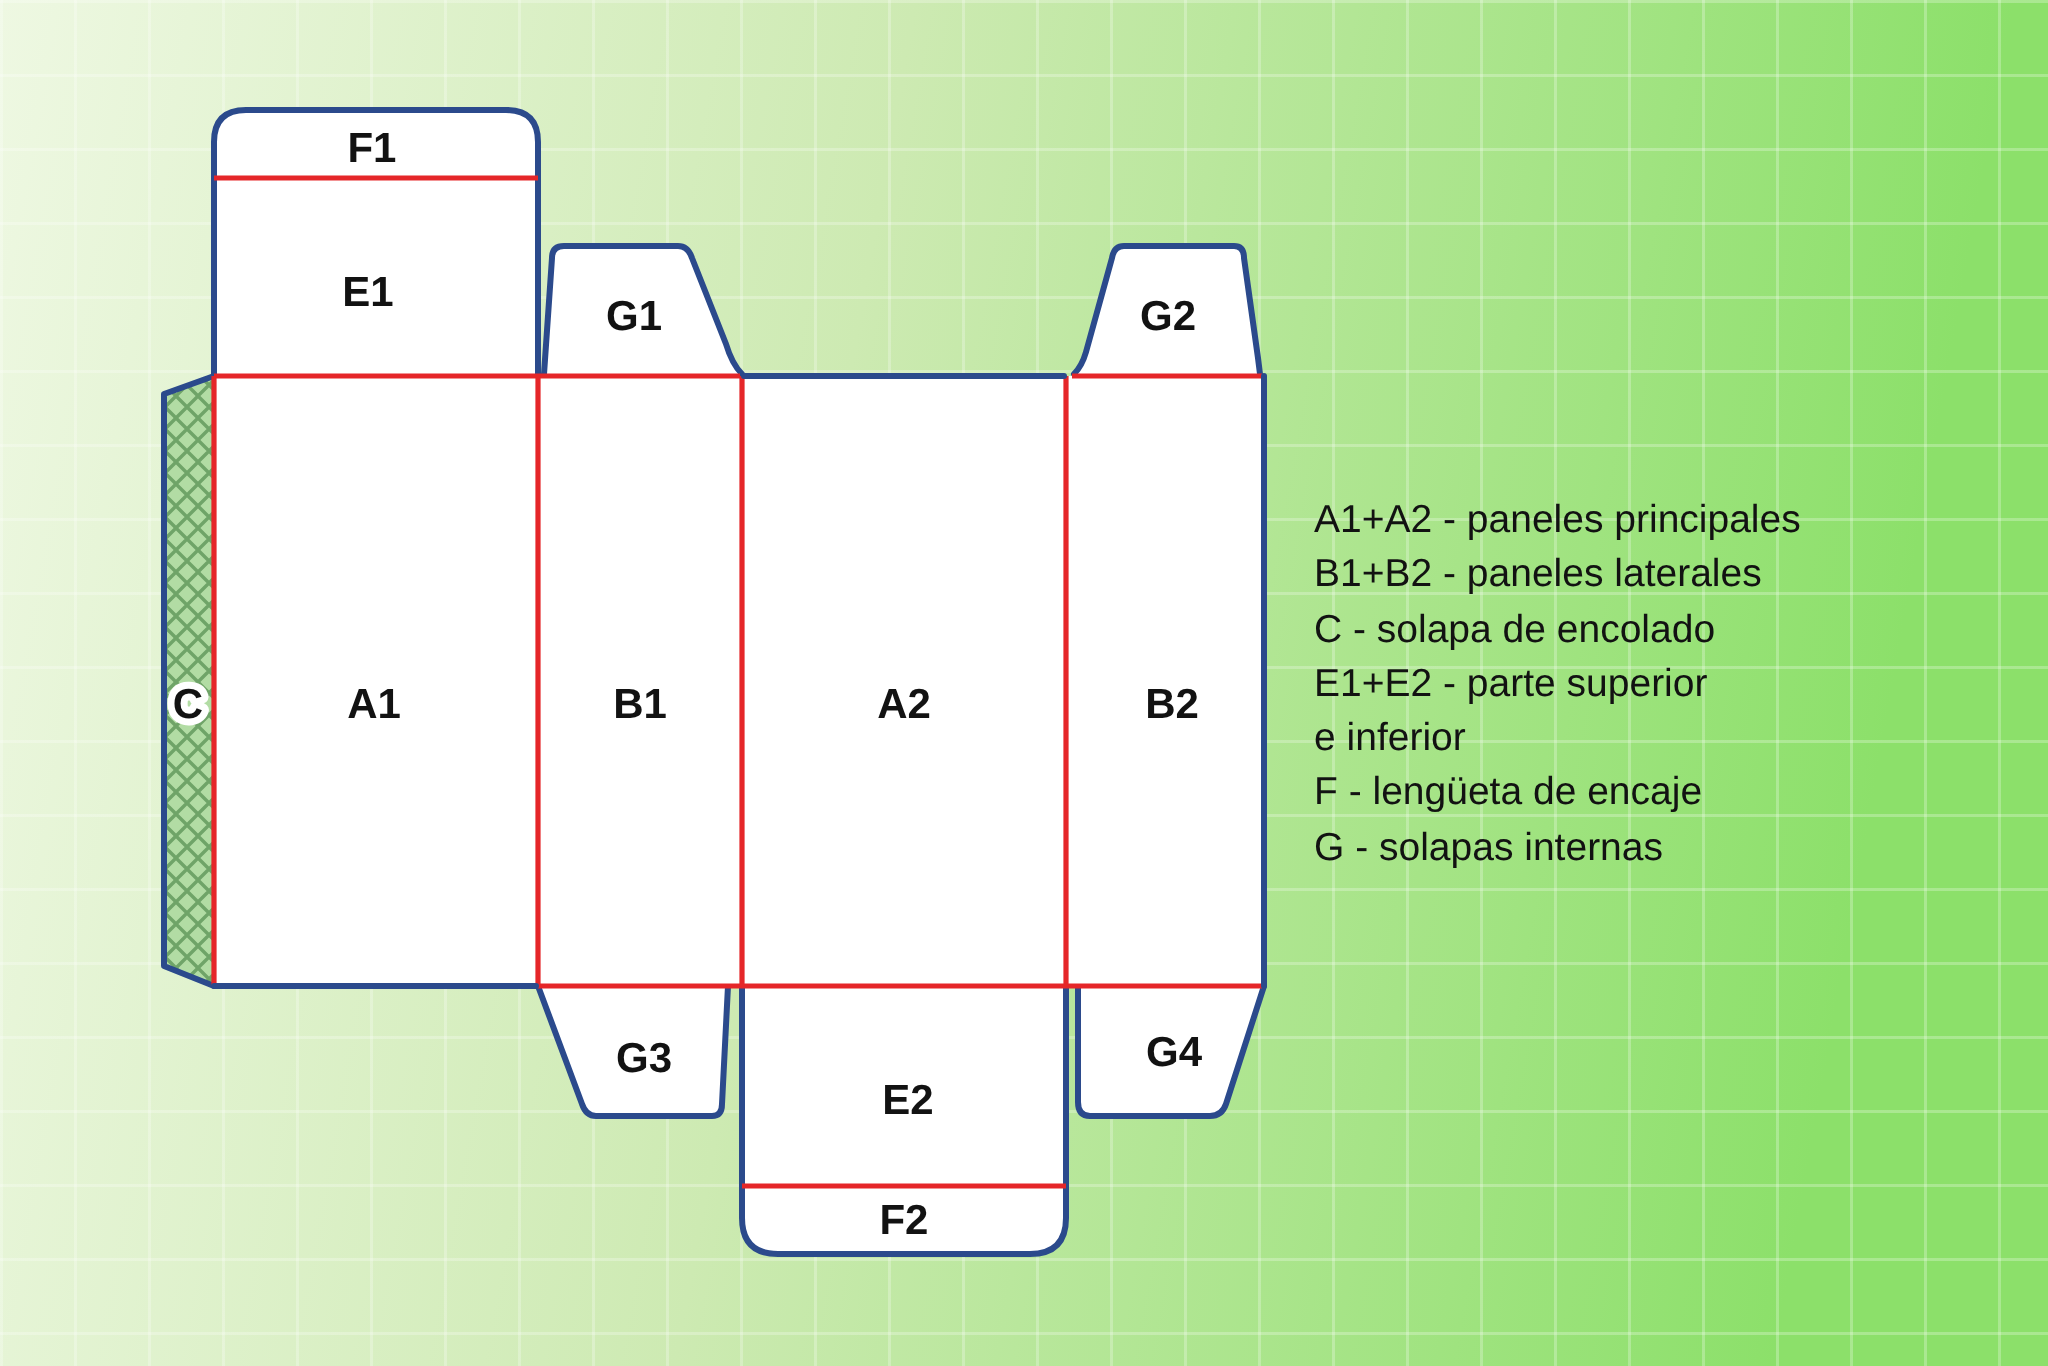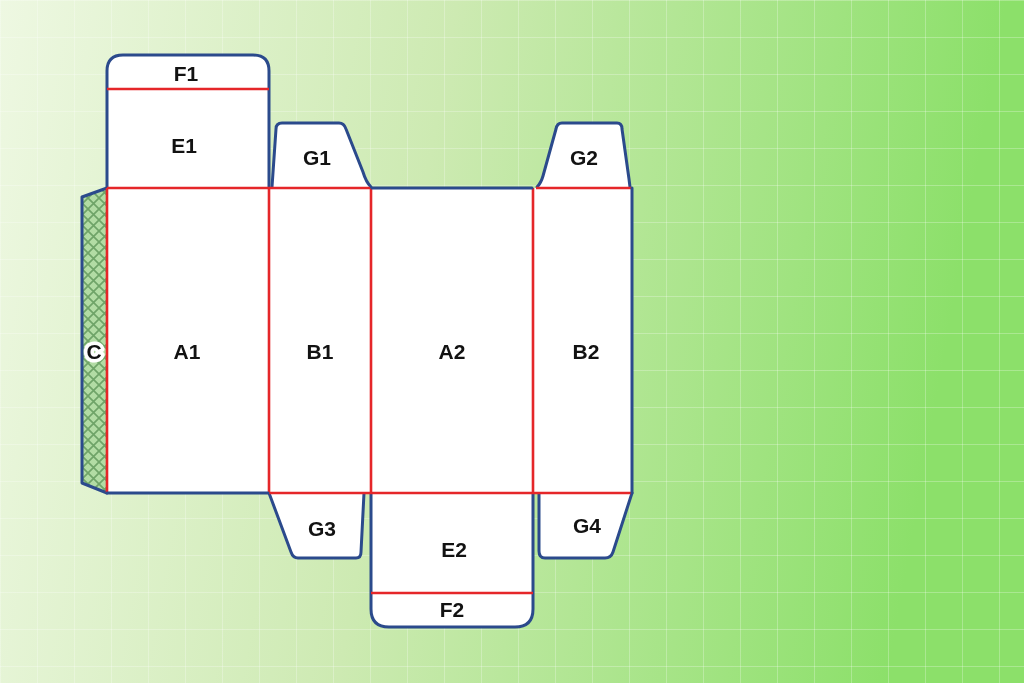--- a/index.html
+++ b/index.html
@@ -84,14 +84,23 @@
       <text class="svg-label" x="320" y="359">B1</text>
       <text class="svg-label" x="452" y="359">A2</text>
       <text class="svg-label" x="586" y="359">B2</text>
       <text class="svg-label" x="322" y="536">G3</text>
       <text class="svg-label" x="587" y="533">G4</text>
       <text class="svg-label" x="454" y="557">E2</text>
       <text class="svg-label" x="452" y="617">F2</text>
     </g>
   </svg>
 
+  <div class="legend">
+    <div>A1+A2 - paneles principales</div>
+    <div>B1+B2 - paneles laterales</div>
+    <div>C - solapa de encolado</div>
+    <div>E1+E2 - parte superior</div>
+    <div>e inferior</div>
+    <div>F - lengüeta de encaje</div>
+    <div>G - solapas internas</div>
+  </div>
 
 </div>
 
 </body></html>

